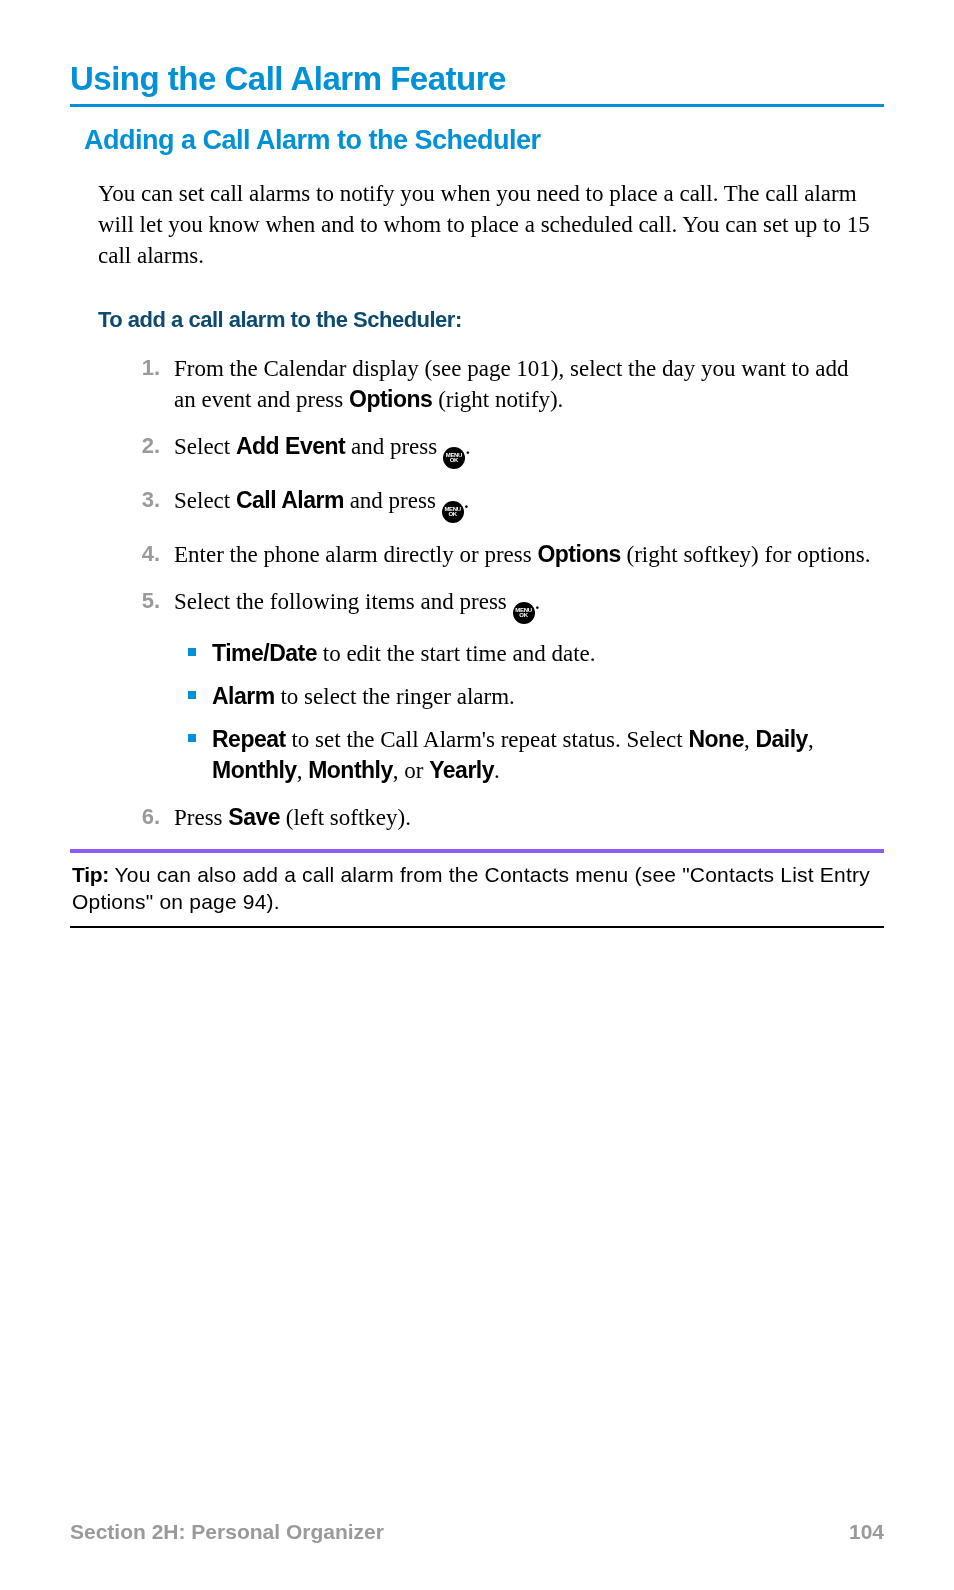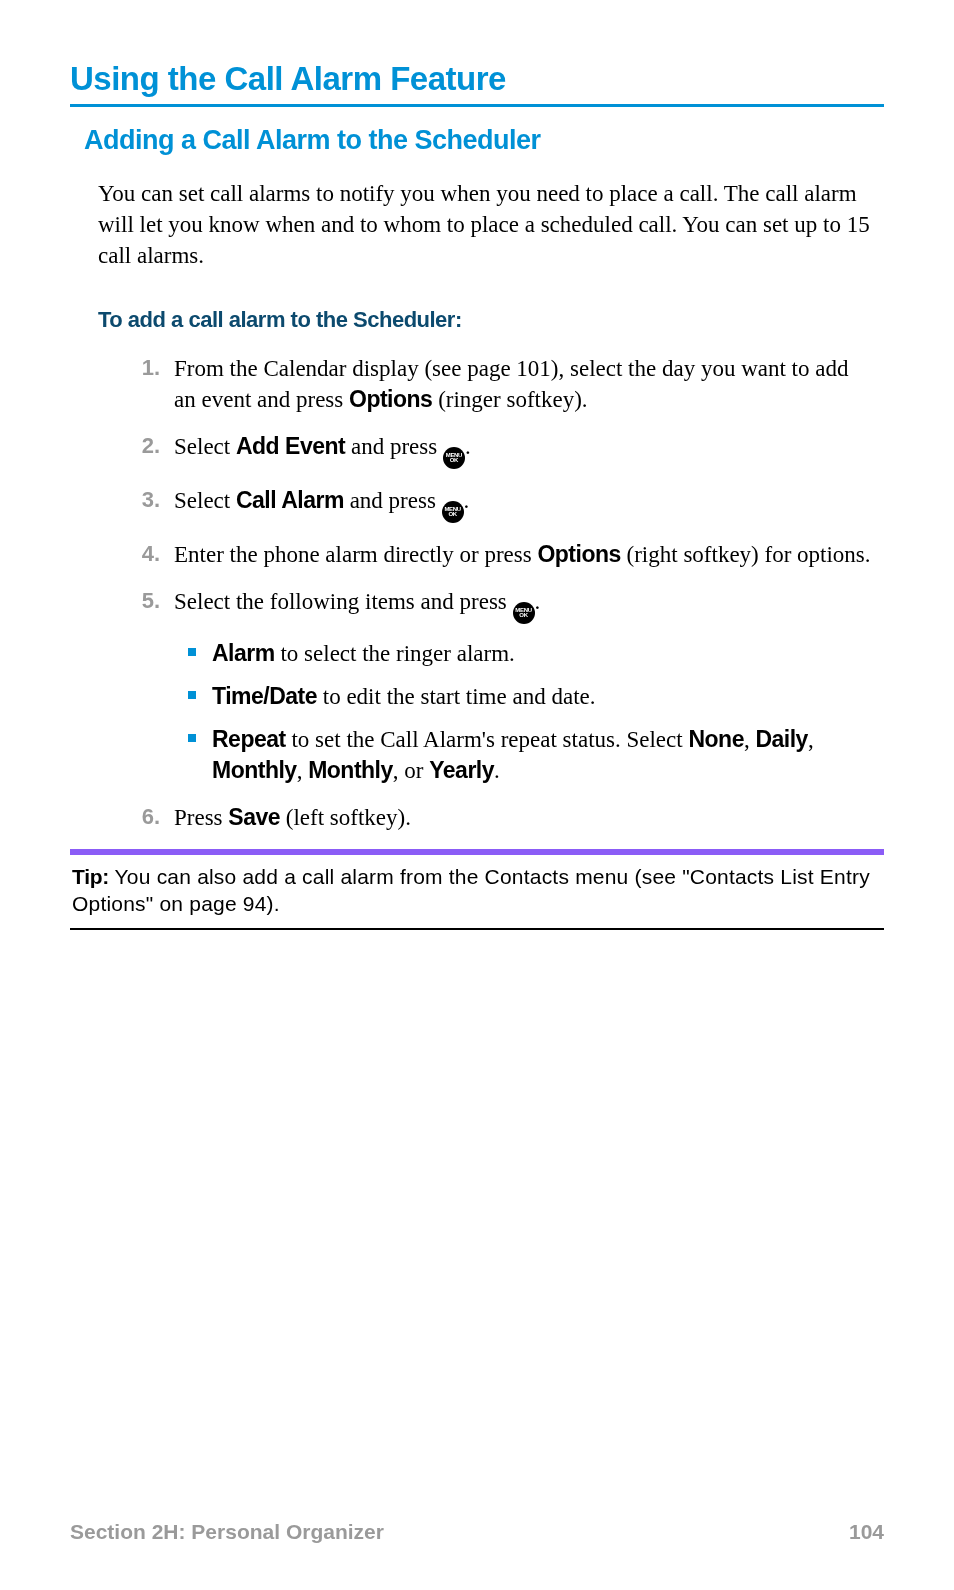--- a/index.html
+++ b/index.html
@@ -104,21 +104,21 @@
     border-radius: 50%;
     color: #fff;
     font-family: Arial, sans-serif;
     font-weight: 700;
     line-height: 0.8;
     vertical-align: -3px;
   }
   .menu-ok .t1 { font-size: 6px; letter-spacing: -0.3px; }
   .menu-ok .t2 { font-size: 6px; letter-spacing: -0.3px; }
   .tip-box {
-    border-top: 6px solid #8b5cf6;
+    border-top: 4px solid #8b5cf6;
     border-bottom: 2px solid #000;
     margin-top: 16px;
     padding: 8px 2px 10px 2px;
     font-family: Arial, "Helvetica Neue", sans-serif;
     font-size: 21px;
     line-height: 1.3;
     letter-spacing: 0.2px;
   }
   .tip-box .tip-label {
     font-weight: 700;
@@ -146,21 +146,21 @@
 <h2 class="h2">Adding a Call Alarm to the Scheduler</h2>
 
 <p class="intro">You can set call alarms to notify you when you need to place a call. The call alarm will let you know when and to whom to place a scheduled call. You can set up to 15 call alarms.</p>
 
 <p class="proc-label">To add a call alarm to the Scheduler:</p>
 
 <ol class="steps">
 
   <li>
     <span class="num">1.</span>
-    <span>From the Calendar display (see page 101), select the day you want to add an event and press </span><span class="b">Options</span><span> (ringer softkey).</span>
+    <span>From the Calendar display (see page 101), select the day you want to add an event and press </span><span class="b">Options</span><span> (right notify).</span>
   </li>
 
   <li>
     <span class="num">2.</span>
     <span>Select </span><span class="b">Add Event</span><span> and press </span><span class="menu-ok">
         <span class="t1">MENU</span>
         <span class="t2">OK</span>
       </span><span>.</span>
   </li>
 
@@ -177,22 +177,22 @@
     <span>Enter the phone alarm directly or press </span><span class="b">Options</span><span> (right softkey) for options.</span>
   </li>
 
   <li>
     <span class="num">5.</span>
     <span>Select the following items and press </span><span class="menu-ok">
         <span class="t1">MENU</span>
         <span class="t2">OK</span>
       </span><span>.</span>
     <ul class="sub">
+      <li><span class="b">Time/Date</span><span> to edit the start time and date.</span></li>
       <li><span class="b">Alarm</span><span> to select the ringer alarm.</span></li>
-      <li><span class="b">Time/Date</span><span> to edit the start time and date.</span></li>
       <li>
         <span class="b">Repeat</span><span> to set the Call Alarm's repeat status. Select </span><span class="b">None</span><span>, </span><span class="b">Daily</span><span>, </span><span class="b">Monthly</span><span>, </span><span class="b">Monthly</span><span>, or </span><span class="b">Yearly</span><span>.</span>
       </li>
     </ul>
   </li>
 
   <li>
     <span class="num">6.</span>
     <span>Press </span><span class="b">Save</span><span> (left softkey).</span>
   </li>

